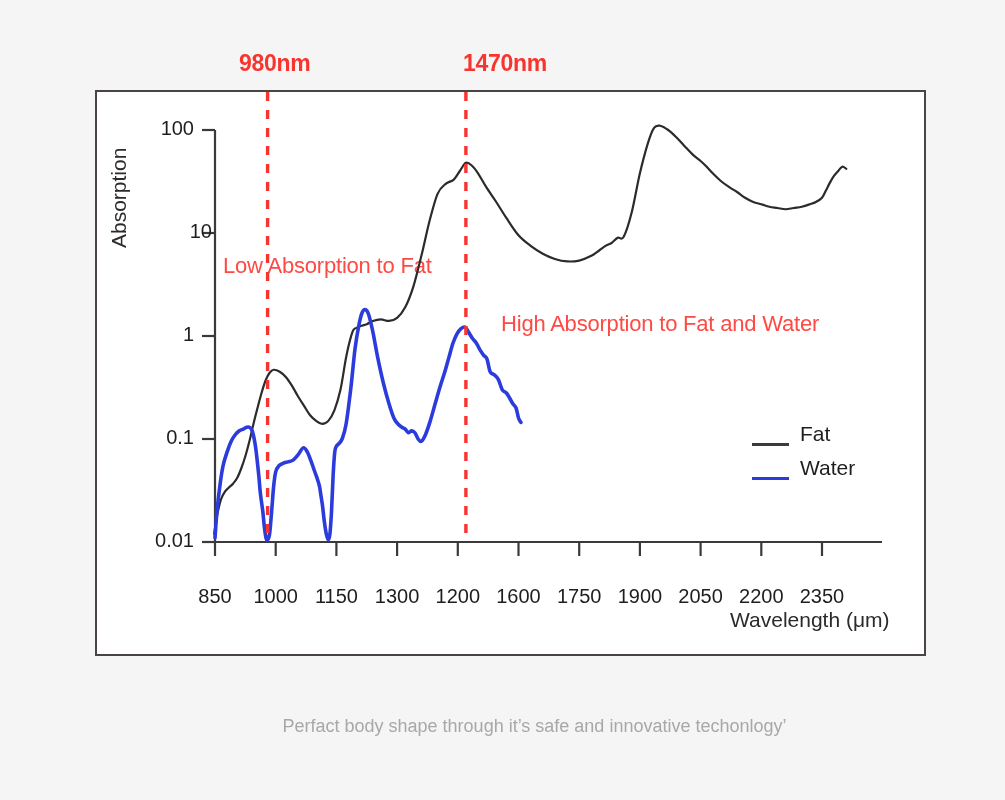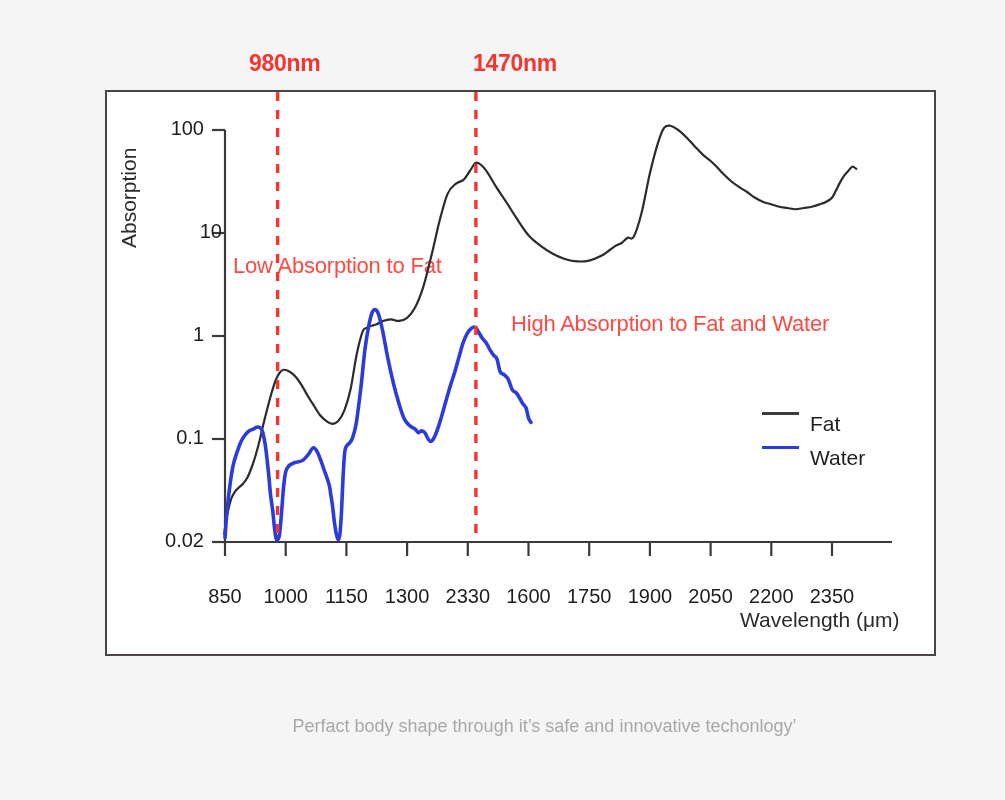--- a/index.html
+++ b/index.html
@@ -3,21 +3,21 @@
 <meta charset="utf-8">
 <style>
   html,body{margin:0;padding:0;}
   body{
     width:1005px;height:800px;
     background:#f5f5f5;
     font-family:"Liberation Sans", sans-serif;
     overflow:hidden;
     position:relative;
   }
-  #stage{position:absolute;left:18px;top:0;width:923px;height:800px;}
+  #stage{position:absolute;left:8px;top:0;width:923px;height:800px;}
   .plot-frame{
     position:absolute;left:87px;top:90px;width:831px;height:566px;
     background:#ffffff;border:2px solid #4a4446;box-sizing:border-box;
   }
   svg.chart{position:absolute;left:0;top:0;width:1005px;height:800px;overflow:visible;}
   .marker-label{
     position:absolute;color:#f8342f;font-size:23px;font-weight:bold;
     font-family:"Liberation Sans", sans-serif;white-space:nowrap;letter-spacing:-0.3px;
   }
   #marker-980{left:231px;top:50px;}
@@ -40,21 +40,21 @@
   }
   .ytick-label{
     position:absolute;font-size:20px;color:#1e1e1e;text-align:right;
     width:70px;font-family:"Liberation Sans", sans-serif;
   }
   .xtick-label{
     position:absolute;font-size:20px;color:#1e1e1e;text-align:center;
     width:80px;font-family:"Liberation Sans", sans-serif;margin-top:25px;
   }
   .legend{position:absolute;left:744px;top:412px;}
-  .legend-row{display:flex;align-items:flex-start;height:34px;}
+  .legend-row{display:flex;align-items:flex-end;height:34px;}
   .legend-swatch{width:37px;height:0;border-top:3px solid #3b3b3b;margin-right:11px;}
   .legend-swatch.water{border-top-color:#2b3bdc;}
   .legend-text{font-size:21px;color:#1e1e1e;font-family:"Liberation Sans", sans-serif;}
   .caption{
     position:absolute;left:0;width:1005px;text-align:center;
     color:#a8a8a8;font-size:18px;font-family:"Liberation Sans", sans-serif;
   }
   #caption-1{top:676px;}
   #caption-2{top:716px;margin-left:24px;}
 </style>
@@ -99,32 +99,32 @@
         <path d="M206.19,533.84C206.66,530.82 207.88,521.47 209.02,515.71C210.17,509.94 211.72,503.31 213.07,499.26C214.42,495.20 215.77,493.39 217.12,491.39C218.47,489.39 219.81,488.58 221.16,487.26C222.51,485.94 223.86,485.05 225.21,483.48C226.56,481.90 227.91,480.34 229.26,477.81C230.61,475.27 231.95,471.84 233.30,468.25C234.65,464.66 236.00,460.74 237.35,456.25C238.70,451.76 240.05,446.68 241.40,441.29C242.75,435.91 244.09,429.50 245.44,423.95C246.79,418.40 248.14,413.16 249.49,407.99C250.84,402.83 252.19,397.53 253.54,392.94C254.89,388.36 256.23,383.84 257.58,380.48C258.93,377.11 260.28,374.51 261.63,372.72C262.98,370.94 263.99,369.94 265.68,369.77C267.36,369.61 269.72,370.52 271.75,371.72C273.77,372.92 275.79,374.68 277.82,376.99C279.84,379.30 281.86,382.38 283.89,385.59C285.91,388.80 287.93,392.89 289.96,396.26C291.98,399.63 294.00,402.64 296.03,405.81C298.05,408.98 300.07,412.76 302.10,415.26C304.12,417.77 306.14,419.42 308.17,420.86C310.19,422.31 312.21,423.95 314.24,423.95C316.26,423.95 318.28,423.14 320.31,420.86C322.33,418.59 324.35,415.46 326.38,410.29C328.40,405.12 330.42,399.03 332.45,389.86C334.47,380.69 336.49,364.96 338.52,355.27C340.54,345.58 342.90,336.31 344.59,331.74C346.27,327.17 347.28,328.80 348.63,327.84C349.98,326.89 350.99,326.62 352.68,326.02C354.37,325.42 356.73,325.11 358.75,324.26C360.77,323.42 362.46,321.76 364.82,320.95C367.18,320.13 370.22,319.38 372.91,319.38C375.61,319.38 378.31,321.20 381.01,320.95C383.70,320.70 386.40,320.14 389.10,317.86C391.80,315.59 394.50,312.46 397.19,307.29C399.89,302.12 402.59,295.43 405.29,286.86C407.98,278.28 410.68,266.78 413.38,255.85C416.08,244.92 418.78,231.60 421.47,221.26C424.17,210.93 426.87,200.07 429.57,193.84C432.26,187.60 434.96,186.23 437.66,183.86C440.36,181.48 443.39,181.74 445.75,179.59C448.11,177.45 449.80,173.78 451.82,170.99C453.85,168.19 455.87,163.71 457.89,162.83C459.92,161.95 461.94,163.98 463.96,165.72C465.99,167.46 467.67,169.75 470.03,173.28C472.39,176.82 475.09,182.16 478.13,186.94C481.16,191.73 484.87,196.83 488.24,201.99C491.62,207.16 494.65,212.40 498.36,217.95C502.07,223.50 506.45,230.64 510.50,235.29C514.55,239.95 518.59,242.81 522.64,245.87C526.69,248.93 530.73,251.49 534.78,253.67C538.83,255.85 542.87,257.65 546.92,258.94C550.97,260.23 555.01,261.13 559.06,261.40C563.11,261.67 567.15,261.49 571.20,260.56C575.25,259.64 579.97,257.57 583.34,255.85C586.71,254.13 589.07,251.92 591.43,250.25C593.79,248.59 595.48,247.08 597.50,245.87C599.53,244.66 601.55,244.34 603.57,242.98C605.60,241.62 607.62,238.76 609.64,237.71C611.67,236.67 613.35,241.02 615.71,236.73C618.07,232.44 621.11,222.55 623.81,211.98C626.50,201.40 629.20,184.80 631.90,173.28C634.60,161.76 637.63,150.45 639.99,142.87C642.35,135.29 644.04,130.67 646.06,127.82C648.09,124.96 649.77,125.37 652.13,125.74C654.49,126.10 657.53,128.08 660.23,130.00C662.92,131.92 665.62,134.61 668.32,137.27C671.02,139.93 673.72,143.11 676.41,145.95C679.11,148.80 681.81,151.86 684.51,154.37C687.20,156.88 690.24,158.95 692.60,161.01C694.96,163.07 696.65,164.68 698.67,166.72C700.69,168.77 702.38,170.91 704.74,173.28C707.10,175.66 710.14,178.69 712.83,180.97C715.53,183.25 718.23,185.10 720.93,186.94C723.62,188.78 726.32,190.21 729.02,192.01C731.72,193.81 734.42,196.07 737.11,197.73C739.81,199.39 742.51,200.90 745.21,201.99C747.90,203.09 750.60,203.50 753.30,204.29C756.00,205.07 758.70,206.09 761.39,206.71C764.09,207.32 766.79,207.54 769.49,207.97C772.18,208.39 774.88,209.26 777.58,209.26C780.28,209.26 782.98,208.39 785.67,207.97C788.37,207.54 791.07,207.32 793.77,206.71C796.46,206.09 799.50,205.07 801.86,204.29C804.22,203.50 805.91,203.09 807.93,201.99C809.95,200.90 812.31,199.69 814.00,197.73C815.69,195.77 816.70,192.81 818.05,190.26C819.40,187.70 820.74,184.82 822.09,182.39C823.44,179.96 824.79,177.60 826.14,175.70C827.49,173.80 828.84,172.48 830.19,170.99C831.54,169.49 832.88,167.09 834.23,166.72C835.58,166.36 837.61,168.46 838.28,168.81" fill="none" stroke="#2b2b2b" stroke-width="2.2" stroke-linejoin="round" stroke-linecap="round"></path>
         <path d="M207.00,537.74C207.34,533.28 208.21,519.62 209.02,510.99C209.83,502.36 210.84,493.50 211.86,485.96C212.87,478.42 213.88,471.42 215.09,465.74C216.31,460.06 217.79,455.94 219.14,451.87C220.49,447.79 221.84,444.15 223.19,441.29C224.54,438.44 225.88,436.48 227.23,434.74C228.58,432.99 229.93,431.80 231.28,430.84C232.63,429.89 234.11,429.62 235.33,429.02C236.54,428.42 237.55,427.56 238.56,427.26C239.58,426.97 240.45,426.67 241.40,427.26C242.34,427.86 243.22,427.68 244.23,430.84C245.24,434.01 246.39,438.96 247.47,446.27C248.55,453.58 249.89,466.95 250.70,474.72C251.51,482.48 251.65,486.81 252.32,492.86C253.00,498.90 254.08,505.31 254.75,510.99C255.43,516.68 255.83,522.49 256.37,526.95C256.91,531.41 257.45,535.59 257.99,537.74C258.53,539.88 259.00,540.47 259.61,539.82C260.21,539.17 260.96,538.65 261.63,533.84C262.30,529.04 262.98,518.97 263.65,510.99C264.33,503.01 265.00,492.49 265.68,485.96C266.35,479.43 266.82,475.20 267.70,471.83C268.58,468.46 269.72,467.15 270.94,465.74C272.15,464.33 273.50,464.02 274.98,463.37C276.47,462.72 278.22,462.35 279.84,461.85C281.46,461.35 283.01,461.53 284.70,460.38C286.38,459.23 288.20,457.04 289.96,454.95C291.71,452.87 293.67,448.39 295.22,447.88C296.77,447.36 297.92,449.54 299.26,451.87C300.61,454.20 302.16,458.83 303.31,461.85C304.46,464.87 305.20,467.35 306.14,470.01C307.09,472.67 308.10,475.15 308.98,477.81C309.85,480.46 310.73,482.94 311.40,485.96C312.08,488.98 312.48,492.48 313.02,495.94C313.56,499.40 314.10,502.56 314.64,506.73C315.18,510.90 315.65,516.46 316.26,520.98C316.87,525.49 317.61,530.70 318.28,533.84C318.96,536.98 319.70,539.82 320.31,539.82C320.91,539.82 321.39,538.65 321.93,533.84C322.46,529.04 323.00,520.85 323.54,510.99C324.08,501.14 324.62,484.57 325.16,474.72C325.70,464.86 326.24,456.61 326.78,451.87C327.32,447.13 327.73,447.63 328.40,446.27C329.07,444.91 329.88,444.92 330.83,443.71C331.77,442.50 332.85,442.29 334.07,439.00C335.28,435.71 336.63,432.62 338.11,423.95C339.60,415.28 341.48,399.48 342.97,386.97C344.45,374.46 345.67,359.32 347.01,348.87C348.36,338.42 349.85,330.36 351.06,324.26C352.28,318.16 353.22,314.69 354.30,312.26C355.38,309.84 356.46,309.25 357.54,309.71C358.62,310.16 359.56,311.30 360.77,314.98C361.99,318.65 363.34,324.67 364.82,331.74C366.30,338.80 367.92,348.85 369.68,357.38C371.43,365.92 373.45,375.24 375.34,382.96C377.23,390.69 379.25,397.89 381.01,403.73C382.76,409.57 384.38,414.61 385.86,417.98C387.35,421.35 388.56,422.40 389.91,423.95C391.26,425.50 392.74,426.42 393.96,427.26C395.17,428.11 396.11,428.10 397.19,429.02C398.27,429.93 399.35,432.44 400.43,432.75C401.51,433.05 402.59,430.84 403.67,430.84C404.75,430.84 405.83,431.39 406.91,432.75C407.98,434.11 409.06,437.58 410.14,439.00C411.22,440.42 412.17,442.01 413.38,441.29C414.59,440.58 415.94,438.14 417.43,434.74C418.91,431.33 420.66,426.03 422.28,420.86C423.90,415.69 425.52,409.38 427.14,403.73C428.76,398.08 430.38,392.30 431.99,386.97C433.61,381.63 435.37,376.65 436.85,371.72C438.33,366.79 439.55,362.13 440.90,357.38C442.25,352.64 443.60,347.20 444.94,343.27C446.29,339.34 447.64,336.26 448.99,333.82C450.34,331.37 451.69,329.71 453.04,328.60C454.39,327.48 455.87,326.58 457.08,327.10C458.30,327.63 459.11,329.87 460.32,331.74C461.54,333.60 463.02,336.37 464.37,338.29C465.72,340.22 467.07,341.20 468.41,343.27C469.76,345.34 471.25,348.69 472.46,350.69C473.68,352.69 474.62,353.91 475.70,355.27C476.78,356.63 477.86,356.11 478.94,358.85C480.02,361.59 480.96,369.06 482.17,371.72C483.39,374.38 484.87,373.54 486.22,374.81C487.57,376.07 488.92,376.77 490.27,379.28C491.62,381.79 492.96,387.58 494.31,389.86C495.66,392.13 497.15,391.58 498.36,392.94C499.57,394.30 500.52,396.21 501.60,398.01C502.68,399.81 503.76,402.07 504.83,403.73C505.91,405.39 507.13,405.62 508.07,407.99C509.02,410.37 509.69,415.58 510.50,417.98C511.31,420.37 512.52,421.65 512.93,422.38" fill="none" stroke="#2b3bdc" stroke-width="3.6" stroke-linejoin="round" stroke-linecap="round"></path>
       </g>
     <g id="markers-layer">
         <line x1="259.6066666666667" y1="92" x2="259.6066666666667" y2="542" stroke="#f8342f" stroke-width="3.4" stroke-dasharray="9 9" stroke-linecap="butt"></line>
         <line x1="457.8933333333333" y1="92" x2="457.8933333333333" y2="542" stroke="#f8342f" stroke-width="3.4" stroke-dasharray="9 9" stroke-linecap="butt"></line>
       </g>
   </svg>
 
   <div id="ytick-labels">
-      <div class="ytick-label" style="left: 116px; top: 529px;">0.02</div>
+      <div class="ytick-label" style="left: 116px; top: 529px;">0.01</div>
       <div class="ytick-label" style="left: 116px; top: 426px;">0.1</div>
       <div class="ytick-label" style="left: 116px; top: 323px;">1</div>
       <div class="ytick-label" style="left: 116px; top: 220px; padding-left: 18px;">10</div>
       <div class="ytick-label" style="left: 116px; top: 117px;">100</div>
     </div>
   <div id="xtick-labels">
       <div class="xtick-label" style="left: 167px; top: 560px;">850</div>
       <div class="xtick-label" style="left: 227.7px; top: 560px;">1000</div>
       <div class="xtick-label" style="left: 288.4px; top: 560px;">1150</div>
       <div class="xtick-label" style="left: 349.1px; top: 560px;">1300</div>
-      <div class="xtick-label" style="left: 409.8px; top: 560px;">2330</div>
+      <div class="xtick-label" style="left: 409.8px; top: 560px;">1200</div>
       <div class="xtick-label" style="left: 470.5px; top: 560px;">1600</div>
       <div class="xtick-label" style="left: 531.2px; top: 560px;">1750</div>
       <div class="xtick-label" style="left: 591.9px; top: 560px;">1900</div>
       <div class="xtick-label" style="left: 652.6px; top: 560px;">2050</div>
       <div class="xtick-label" style="left: 713.3px; top: 560px;">2200</div>
       <div class="xtick-label" style="left: 774px; top: 560px;">2350</div>
     </div>
 
   <div class="legend">
     <div class="legend-row">

